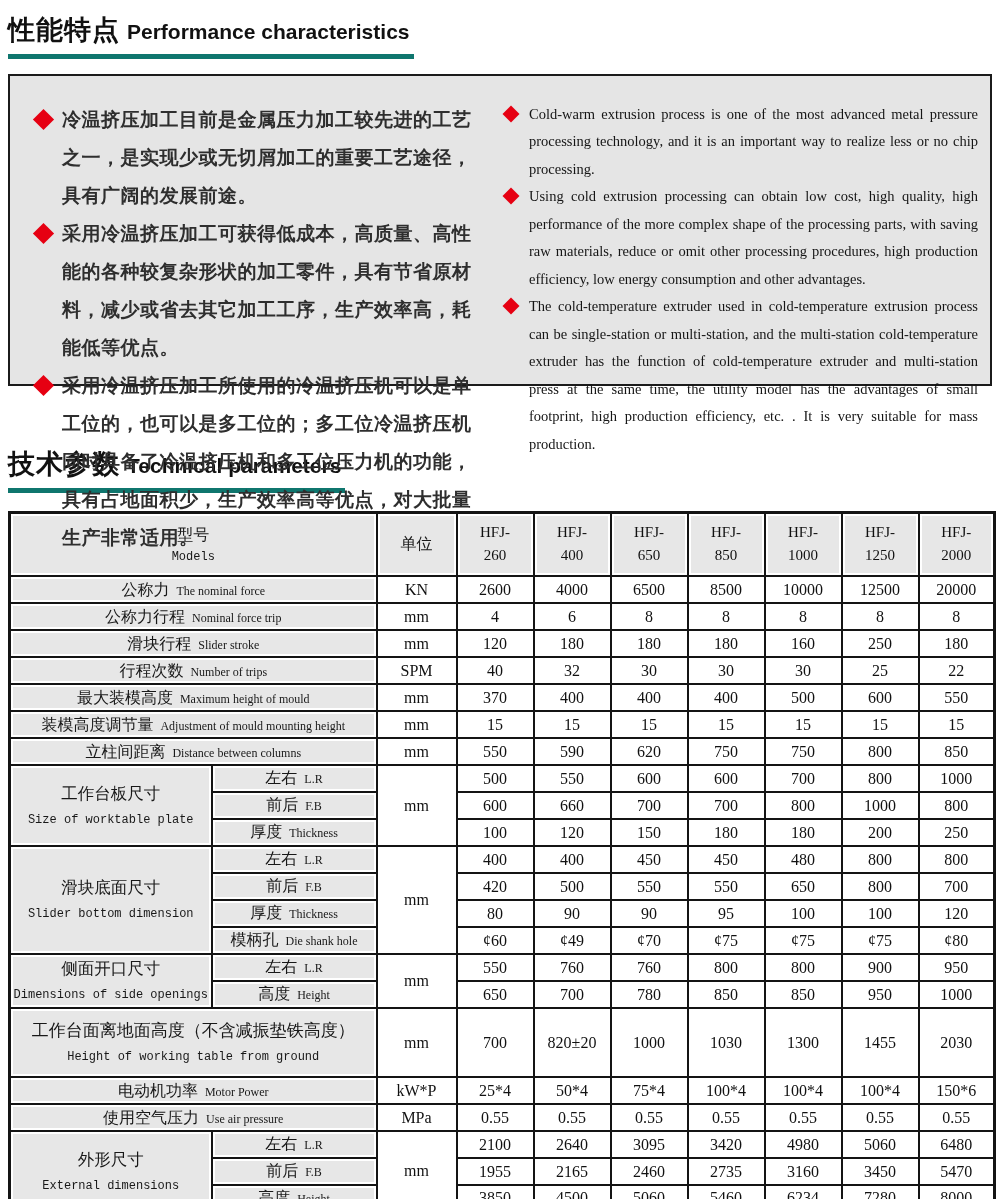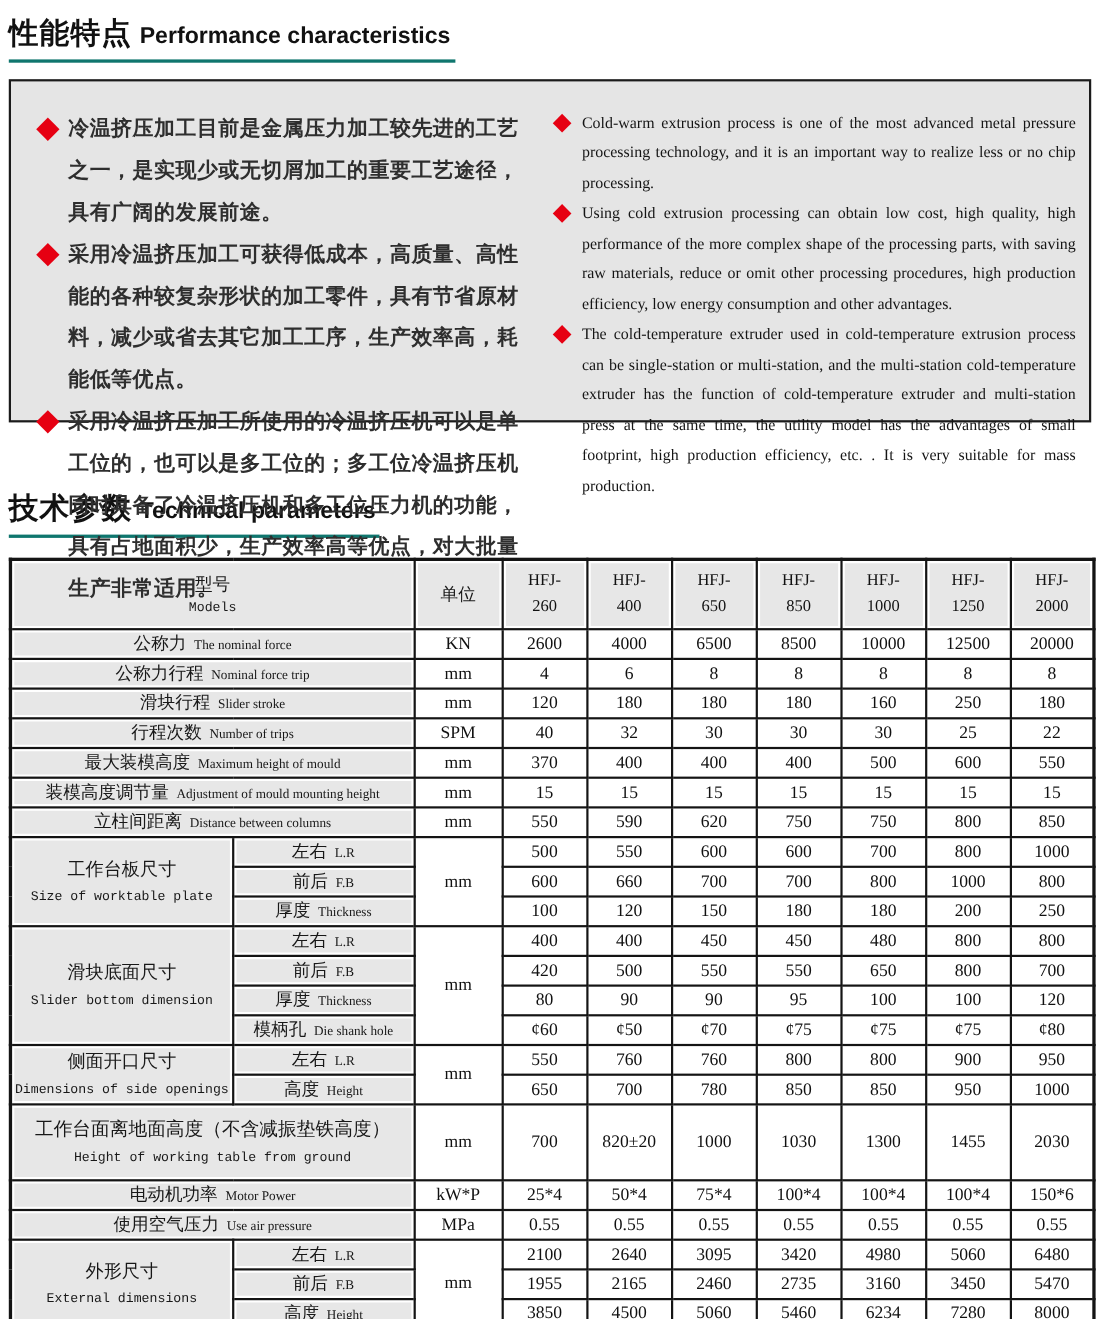--- a/index.html
+++ b/index.html
@@ -7,21 +7,21 @@
   body {
     width: 1000px; height: 1199px; overflow: hidden;
     background: #ffffff; color: #111;
     font-family: "Liberation Sans", sans-serif;
   }
   .page { width: 1000px; height: 1199px; padding: 8px 8px 0 8px; }
 
   
   .section-title {
     display: inline-block; margin: 2px 0 0 0; padding: 0 4px 7px 0;
-    border-bottom: 3px solid #0f766e; line-height: 1.15; white-space: nowrap;
+    border-bottom: 5px solid #0f766e; line-height: 1.15; white-space: nowrap;
   }
   .section-title .t-zh { font-size: 27px; font-weight: bold; letter-spacing: 1px; }
   .section-title .t-en { font-size: 21px; font-weight: bold; margin-left: 7px; }
 
   
   .feature-box {
     margin-top: 15px; height: 312px;
     border: 2px solid #1b1b1b; background: #e5e5e5;
     display: flex; padding: 25px 12px 0 24px; justify-content: space-between;
   }
@@ -277,21 +277,21 @@
           <td class="val">90</td>
           <td class="val">90</td>
           <td class="val">95</td>
           <td class="val">100</td>
           <td class="val">100</td>
           <td class="val">120</td>
         </tr>
         <tr>
           <td class="lab sub"><span class="zh">模柄孔</span><span class="en">Die shank hole</span></td>
           <td class="val">¢60</td>
-          <td class="val">¢50</td>
+          <td class="val">¢49</td>
           <td class="val">¢70</td>
           <td class="val">¢75</td>
           <td class="val">¢75</td>
           <td class="val">¢75</td>
           <td class="val">¢80</td>
         </tr>
         <tr>
           <td class="lab group" rowspan="2"><span class="zh">侧面开口尺寸</span><br><span class="en-lg">Dimensions of side openings</span></td>
           <td class="lab sub"><span class="zh">左右</span><span class="en">L.R</span></td>
           <td class="unit" rowspan="2">mm</td>

